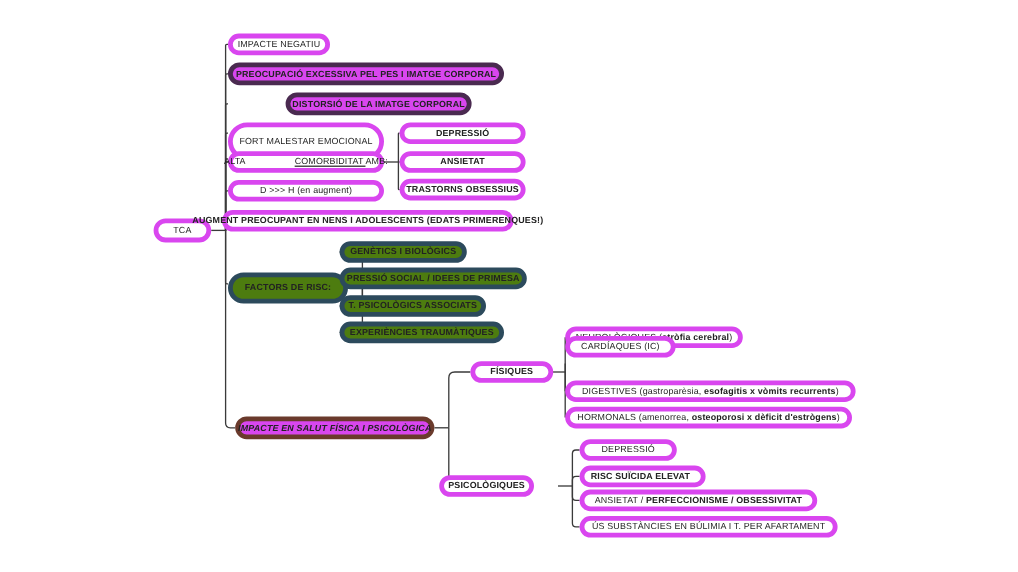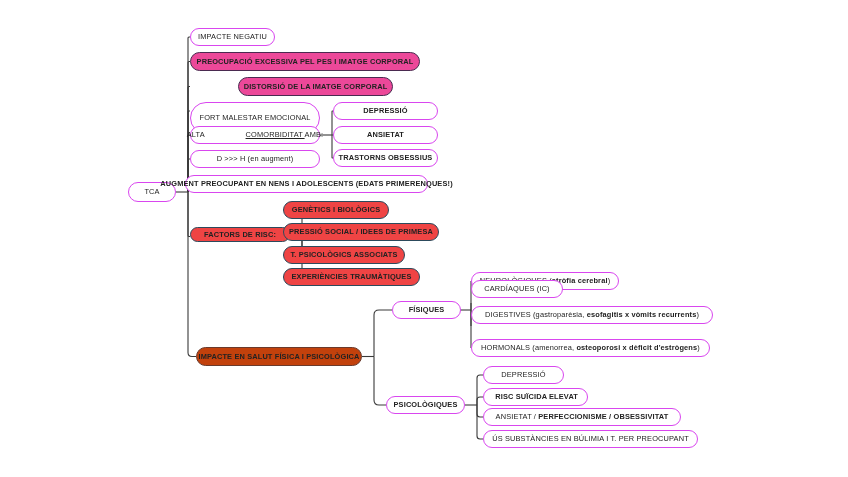--- a/index.html
+++ b/index.html
@@ -12,35 +12,35 @@
     position:relative;
   }
   #canvas{position:absolute;left:0;top:0;width:848px;height:477px;}
   svg.links{position:absolute;left:0;top:0;width:848px;height:477px;pointer-events:none;}
   svg.links path{fill:none;stroke:#3a3a3a;stroke-width:1.1;}
 
   .node{
     position:absolute;
     box-sizing:border-box;
     display:flex;align-items:center;justify-content:center;
-    border:1px solid #d946ef;
+    border:4px solid #d946ef;
     border-radius:999px;
     background:#ffffff;
     color:#222222;
     white-space:nowrap;
     letter-spacing:.15px;
     line-height:1;
     padding:0 9px;
   }
   .node .txt{display:block;}
   
   .c-white{background:#ffffff;}
-  .c-magenta{background:#ec4899;border-color:#4a2a50;font-weight:bold;}
-  .c-blue{background:#ef4444;border-color:#2c4a5c;font-weight:bold;}
-  .c-peach{background:#c2410c;border-color:#6a3a2c;font-weight:bold;}
+  .c-magenta{background:#d946ef;border-color:#4a2a50;font-weight:bold;}
+  .c-blue{background:#4d7c0f;border-color:#2c4a5c;font-weight:bold;}
+  .c-peach{background:#d946ef;border-color:#6a3a2c;font-weight:bold;font-style:italic;}
   
   .w-bold{font-weight:bold;}
   .w-norm{font-weight:normal;}
   .u{text-decoration:underline;margin-left:39px;}
   b{font-weight:bold;}
 </style>
 </head>
 <body>
 
 <div id="canvas">
@@ -96,21 +96,21 @@
       </div>
       <div class="node c-white w-norm" style="left: 190px; top: 126px; width: 130px; height: 18px; font-size: 7.4px;">
         <span class="txt">ALTA <span class="u">COMORBIDITAT </span>AMB:</span>
       </div>
       <div class="node c-white w-norm" style="left: 190px; top: 150px; width: 130px; height: 18px; font-size: 7.4px;">
         <span class="txt">D &gt;&gt;&gt; H (en augment)</span>
       </div>
       <div class="node c-white w-bold" style="left: 185px; top: 175px; width: 243px; height: 18px; font-size: 7.4px;">
         <span class="txt">AUGMENT PREOCUPANT EN NENS I ADOLESCENTS (EDATS PRIMERENQUES!)</span>
       </div>
-      <div class="node c-blue w-bold" style="left: 190px; top: 227px; width: 100px; height: 15px; font-size: 7.4px;">
+      <div class="node c-blue w-bold" style="left: 190px; top: 227px; width: 100px; height: 26px; font-size: 7.4px;">
         <span class="txt">FACTORS DE RISC:</span>
       </div>
       <div class="node c-peach w-bold" style="left: 196px; top: 347px; width: 166px; height: 19px; font-size: 7.4px;">
         <span class="txt">IMPACTE EN SALUT FÍSICA I PSICOLÒGICA</span>
       </div>
       <div class="node c-white w-bold" style="left: 333px; top: 102px; width: 105px; height: 18px; font-size: 7.4px;">
         <span class="txt">DEPRESSIÓ</span>
       </div>
       <div class="node c-white w-bold" style="left: 333px; top: 126px; width: 105px; height: 18px; font-size: 7.4px;">
         <span class="txt">ANSIETAT</span>
@@ -126,41 +126,41 @@
       </div>
       <div class="node c-blue w-bold" style="left: 283px; top: 246px; width: 122px; height: 18px; font-size: 7.4px;">
         <span class="txt">T. PSICOLÒGICS ASSOCIATS</span>
       </div>
       <div class="node c-blue w-bold" style="left: 283px; top: 268px; width: 137px; height: 18px; font-size: 7.4px;">
         <span class="txt">EXPERIÈNCIES TRAUMÀTIQUES</span>
       </div>
       <div class="node c-white w-bold" style="left: 392px; top: 301px; width: 69px; height: 18px; font-size: 7.4px; text-align: center;">
         <span class="txt">FÍSIQUES</span>
       </div>
-      <div class="node c-white w-bold" style="left: 386px; top: 396px; width: 79px; height: 18px; font-size: 7.4px;">
+      <div class="node c-white w-bold" style="left: 366px; top: 396px; width: 79px; height: 18px; font-size: 7.4px;">
         <span class="txt">PSICOLÒGIQUES</span>
       </div>
       <div class="node c-white w-norm" style="left: 471px; top: 272px; width: 148px; height: 18px; font-size: 7.4px;">
         <span class="txt">NEUROLÒGIQUES (<b>atròfia cerebral</b>)</span>
       </div>
       <div class="node c-white w-norm" style="left: 471px; top: 280px; width: 92px; height: 18px; font-size: 7.4px;">
         <span class="txt">CARDÍAQUES (IC)</span>
       </div>
-      <div class="node c-white w-norm" style="left: 471px; top: 306px; width: 242px; height: 18px; font-size: 7.4px;">
+      <div class="node c-white w-norm" style="left: 471px; top: 317px; width: 242px; height: 18px; font-size: 7.4px;">
         <span class="txt">DIGESTIVES (gastroparèsia, <b>esofagitis x vòmits recurrents</b>)</span>
       </div>
       <div class="node c-white w-norm" style="left: 471px; top: 339px; width: 239px; height: 18px; font-size: 7.4px;">
         <span class="txt">HORMONALS (amenorrea, <b>osteoporosi x dèficit d'estrògens</b>)</span>
       </div>
       <div class="node c-white w-norm" style="left: 483px; top: 366px; width: 81px; height: 18px; font-size: 7.4px;">
         <span class="txt">DEPRESSIÓ</span>
       </div>
       <div class="node c-white w-bold" style="left: 483px; top: 388px; width: 105px; height: 18px; font-size: 7.4px; justify-content: flex-end;">
         <span class="txt">RISC SUÏCIDA ELEVAT</span>
       </div>
       <div class="node c-white w-norm" style="left: 483px; top: 408px; width: 198px; height: 18px; font-size: 7.4px; text-align: center;">
         <span class="txt">ANSIETAT / <b>PERFECCIONISME / OBSESSIVITAT</b></span>
       </div>
       <div class="node c-white w-norm" style="left: 483px; top: 430px; width: 215px; height: 18px; font-size: 7.4px;">
-        <span class="txt">ÚS SUBSTÀNCIES EN BÚLIMIA I T. PER PREOCUPANT</span>
+        <span class="txt">ÚS SUBSTÀNCIES EN BÚLIMIA I T. PER AFARTAMENT</span>
       </div>
     </div>
 </div>
 
 </body></html>

